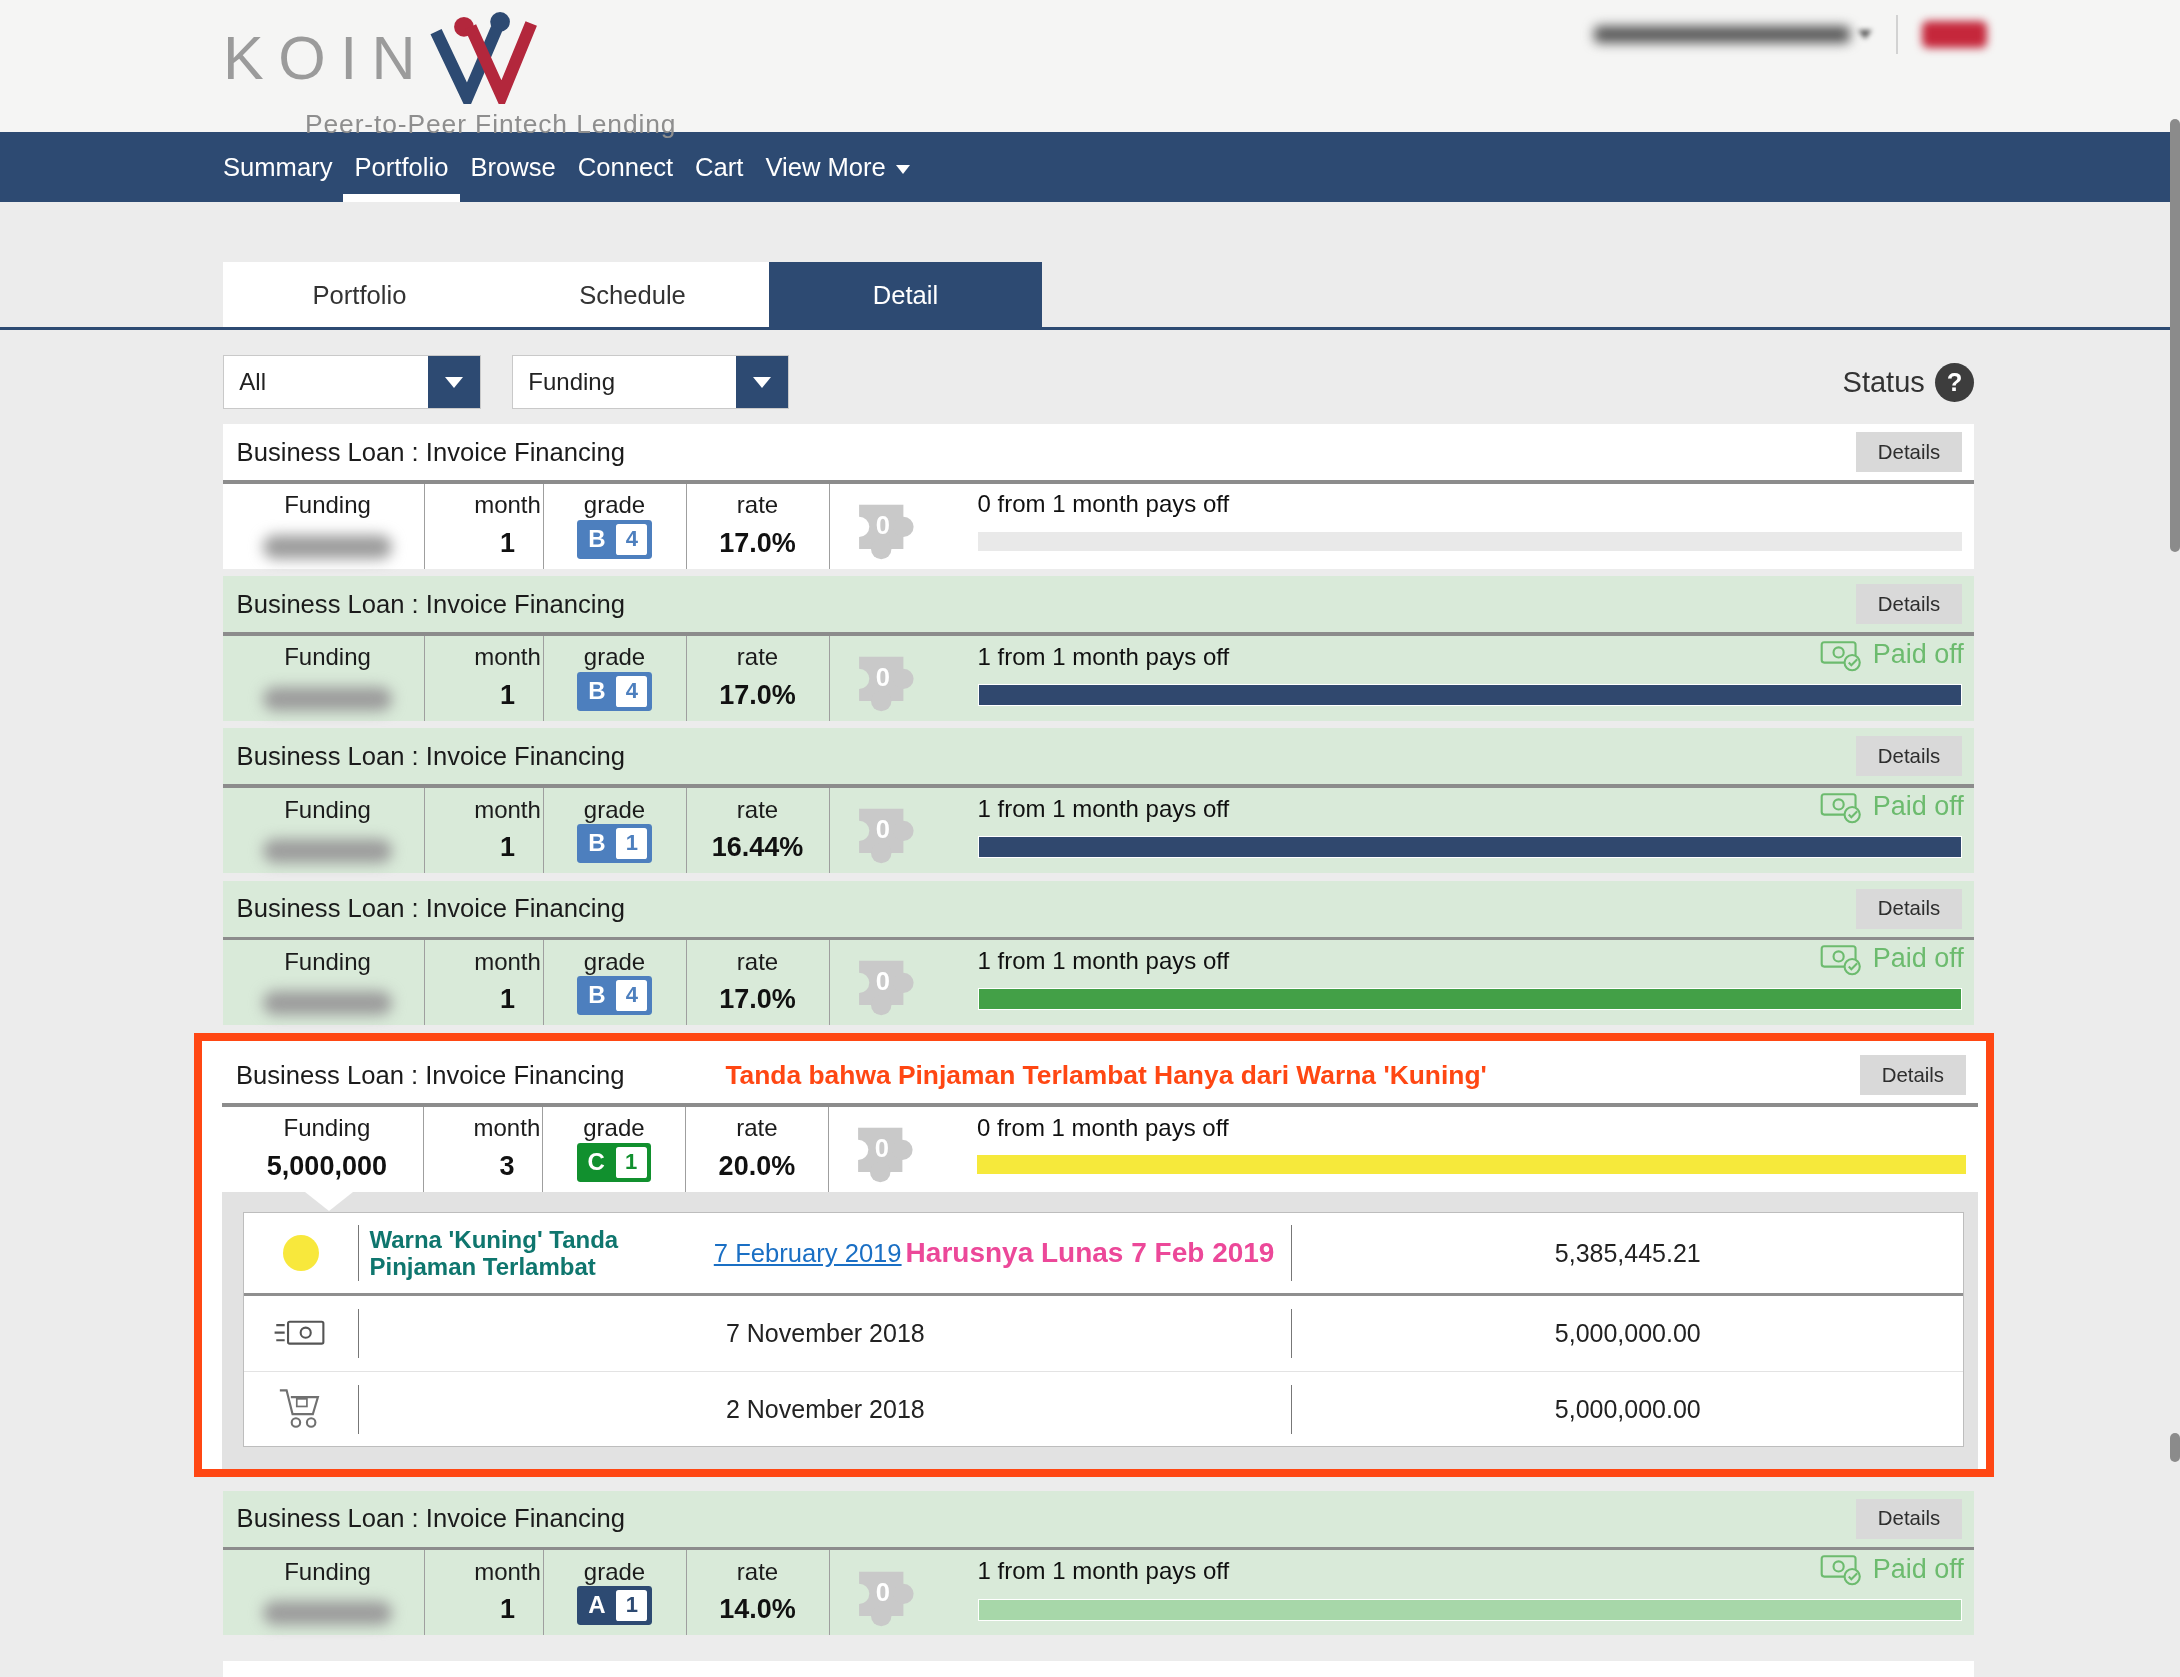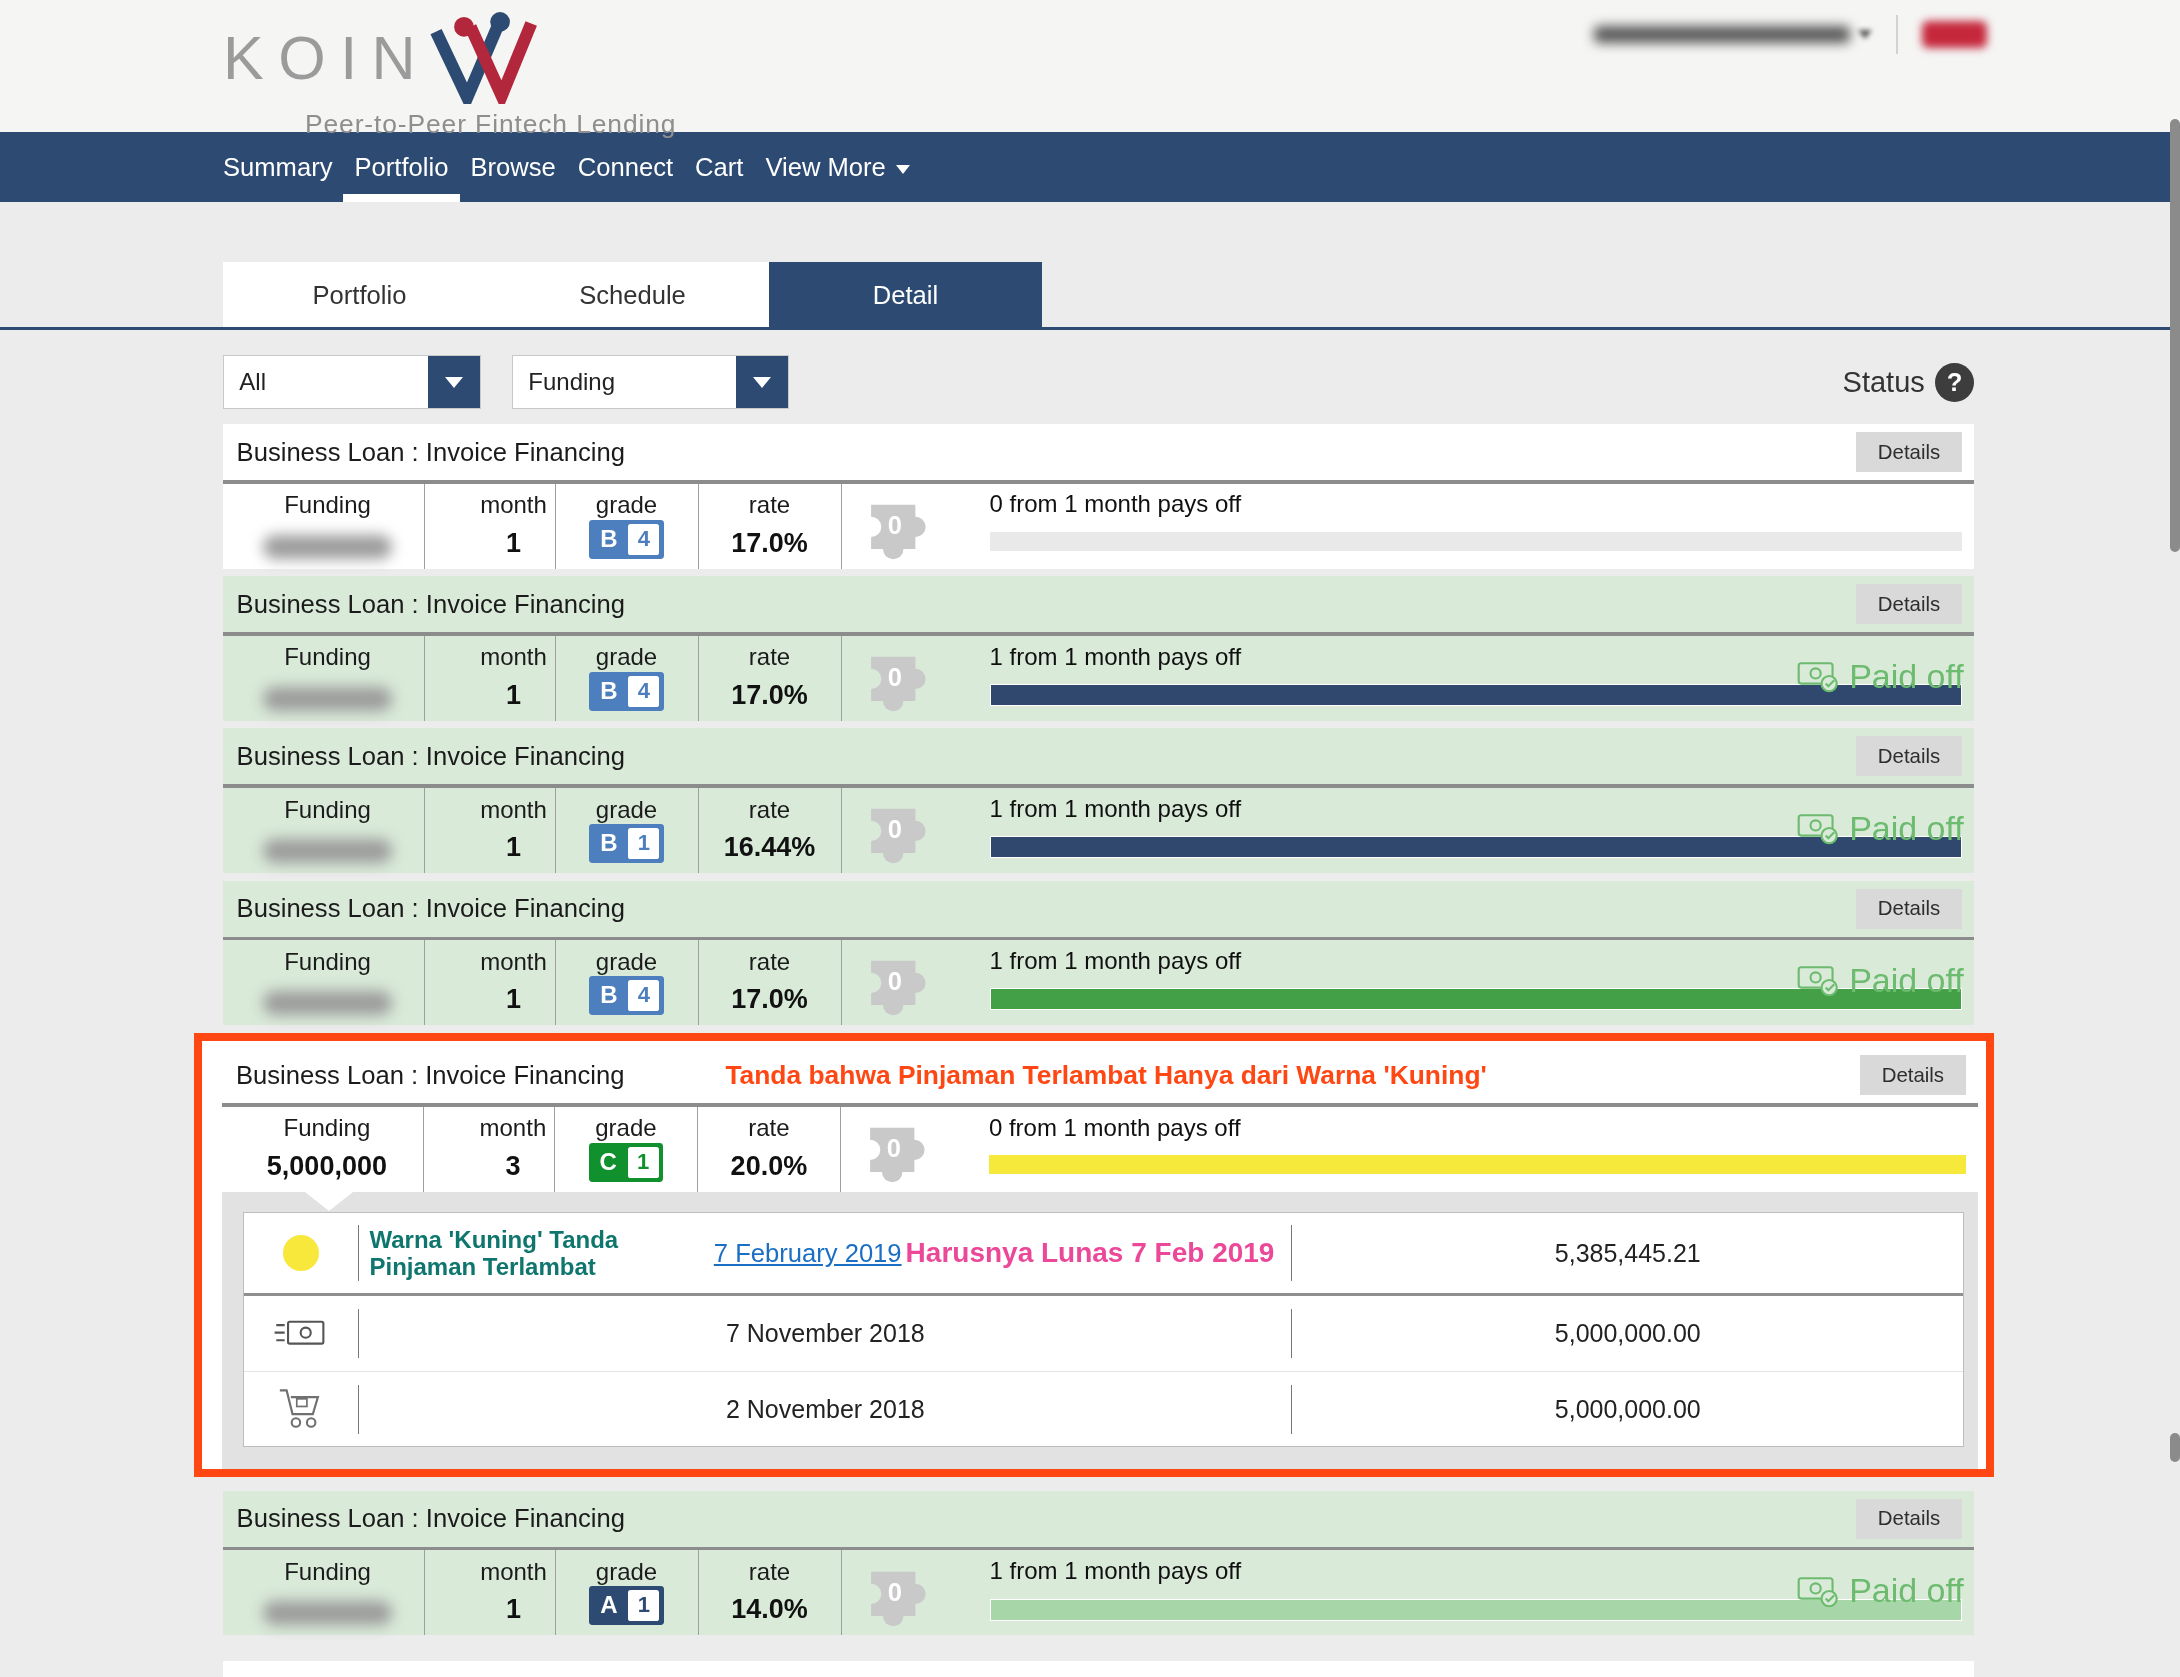--- a/index.html
+++ b/index.html
@@ -47,34 +47,34 @@
   .cards { margin-top:15.3px; width:1751px; }
   .card { background:#fff; margin-bottom:7.7px; --cardbg:#ffffff; }
   .card.green { background:#d9ead9; --cardbg:#d9ead9; }
   .card-head { height:56px; display:flex; align-items:center; padding:0 12px 0 13.6px; }
   .card-title { font-size:25.6px; color:#1b1b1b; }
   .annotation { font-size:26.4px; font-weight:bold; color:#ff4713; margin-left:101px; white-space:nowrap; }
   .details-btn { margin-left:auto; width:106px; height:40px; background:#d9d9d9; border:none; font-size:20.4px; color:#2e2e2e; font-family:inherit; cursor:pointer; }
   .card-hr { height:3.4px; background:#8c8c8c; }
   .stats { display:flex; height:85px; padding-left:8.5px; }
   .stat { display:flex; flex-direction:column; align-items:center; justify-content:space-between; padding:7.7px 0 10.2px; border-right:0.9px solid #9f9f9f; }
-  .w-funding { width:193px; } .w-month { width:131px;padding-left:48px; } .w-grade { width:143px; } .w-rate { width:143px; }
+  .w-funding { width:193px; } .w-month { width:119px;padding-left:48px; } .w-grade { width:143px; } .w-rate { width:143px; }
   .stat-label { font-size:24px; color:#1b1b1b; }
   .stat-value { font-size:27px; font-weight:bold; color:#111; }
   .masked-blob { width:129px; height:24px; border-radius:12px; background:#9c9c9c; filter:blur(6.8px); margin-top:3.4px; }
   .grade-badge { display:inline-flex; align-items:center; height:39px; border-radius:3.4px; }
   .grade-letter { width:39px; text-align:center; color:#fff; font-size:24px; font-weight:bold; }
   .grade-num { width:31px; height:31px; background:#fff; margin-right:4.3px; border-radius:2.6px; font-size:22px; font-weight:bold; display:flex; align-items:center; justify-content:center; }
   .puzzle-col { width:111px; display:flex; align-items:center; justify-content:center; }
   .right-sec { flex:1; position:relative; padding:6.8px 12px 0 37px; }
   .payoff-text { font-size:24px; color:#101010; }
   .bar { margin-top:13.6px; height:19px; background:#e9e9e9; }
   .card.green .bar { background:#e6e6e6; border:1.7px solid #fff; height:22px; }
   .bar-fill-w { height:100%; } .bar-fill { height:100%; }
-  .paid-off { position:absolute; right:10.2px; top:21px; display:flex; align-items:center; gap:8.5px; color:#6cbb6e; font-size:34px; }
+  .paid-off { position:absolute; right:10.2px; top:2px; display:flex; align-items:center; gap:8.5px; color:#6cbb6e; font-size:27px; }
   
   .highlight-wrap { border:8.5px solid #ff4713; margin:4.3px -20.4px 13.6px -29px; padding:6.8px 8.5px 0 20.4px; background:#fff; }
   .highlight-wrap .card { margin-bottom:0; }
   .detail-sec { background:#e2e2e2; position:relative; padding:20.4px 13.6px 22px 21px; }
   .pointer { position:absolute; top:0; left:83px; width:0; height:0; border-left:24px solid transparent; border-right:24px solid transparent; border-top:19px solid #fff; }
   .detail-table { background:#fff; border:0.9px solid #bdbdbd; }
   .drow { display:grid; grid-template-columns:114px 0.9px 1fr 0.9px 671px; align-items:center; min-height:75px; }
   .drow1 { min-height:83px; border-bottom:3.4px solid #8f8f8f; }
   .drow3 { border-top:1.7px solid #e3e3e3; }
   .vline { width:0.9px; height:49px; background:#777; }

